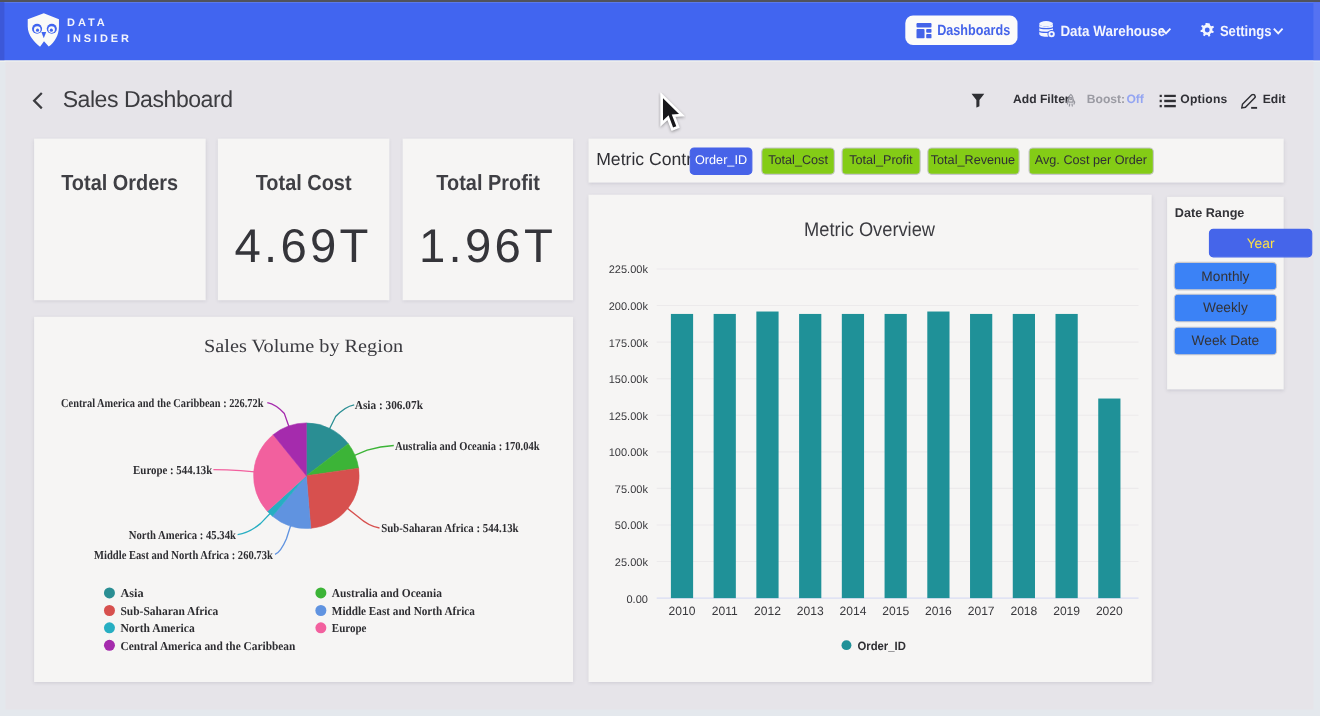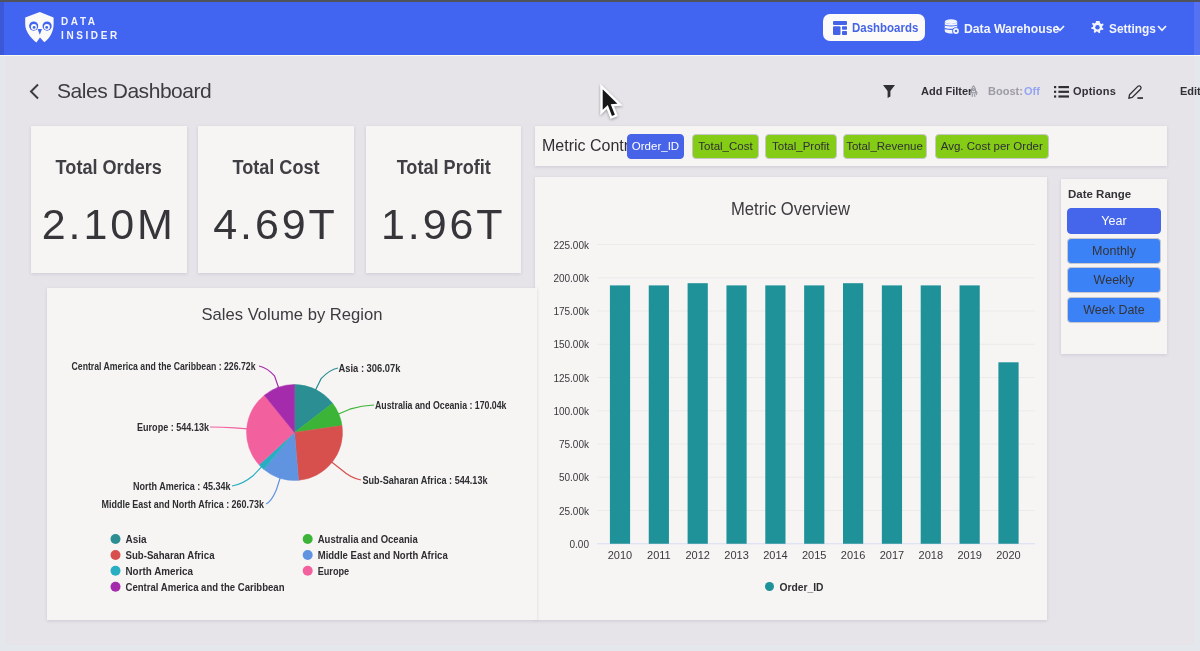--- a/index.html
+++ b/index.html
@@ -113,29 +113,28 @@
       <rect x="0" y="9.4" width="2.2" height="2.2"></rect>
         <rect x="4.4" y="9.4" width="10.6" height="2.2"></rect>
     </g>
   </svg>
   <div class="abs action" style="left:1073px;letter-spacing:0.2px;">Options</div>
 
   <svg class="abs" style="left:1128px;top:85px" width="15" height="14" viewBox="0 0 15 14">
     <path d="M1.5 9.8 L9.8 1.4 C10.5 0.7 11.8 0.7 12.5 1.4 C13.2 2.2 13.2 3.4 12.5 4.2 L4.2 12.5 L0.9 13.1 Z" stroke="#2F2F34" stroke-width="1.3" fill="none"></path>
     <rect x="9.4" y="12.2" width="5.6" height="1.7" fill="#2F2F34"></rect>
   </svg>
-  <div class="abs action" style="left:1180px;">Edit</div>
+  <div class="abs action" style="left:1148px;">Edit</div>
 
   <div class="card" style="left:31px;top:126px;width:155.5px;height:147px;"></div>
   <div class="card" style="left:197.5px;top:126px;width:156px;height:147px;"></div>
   <div class="card" style="left:365.5px;top:126px;width:155.5px;height:147px;"></div>
   <div class="abs kpi-label" style="left:31px;width:155.5px;">Total Orders</div>
   <div class="abs kpi-label" style="left:197.5px;width:156px;">Total Cost</div>
   <div class="abs kpi-label" style="left:365.5px;width:155.5px;">Total Profit</div>
-  <div class="abs kpi-num" style="left:31px;width:155.5px;">2.10M</div>
   <div class="abs kpi-num" style="left:197.5px;width:156px;">4.69T</div>
   <div class="abs kpi-num" style="left:365.5px;width:155.5px;">1.96T</div>
 
   <div class="card" style="left:535px;top:126px;width:632px;height:40px;"></div>
   <div class="abs" style="left:542px;top:141px;font-size:16px;color:#2F2F34;line-height:10px;">Metric Control</div>
   <div class="abs mbtn" style="left:627px;width:57px;background:#4763E8;border-color:#4763E8;color:#FFFFFF;">Order_ID</div>
   <div class="abs mbtn" style="left:692px;width:67px;">Total_Cost</div>
   <div class="abs mbtn" style="left:764.5px;width:72.5px;">Total_Profit</div>
   <div class="abs mbtn" style="left:842.5px;width:84px;">Total_Revenue</div>
   <div class="abs mbtn" style="left:934.5px;width:114.5px;">Avg. Cost per Order</div>
@@ -185,26 +184,26 @@
       <text x="434.65" y="381.75" text-anchor="middle" font-size="11" fill="#39393D">2019</text>
       <text x="473.50" y="381.75" text-anchor="middle" font-size="11" fill="#39393D">2020</text>
       <text x="255.5" y="37.5" text-anchor="middle" font-size="18" textLength="119" lengthAdjust="spacingAndGlyphs" fill="#3B3B40">Metric Overview</text>
       <circle cx="234.5" cy="409.5" r="4.5" fill="#1F9198"></circle>
       <text x="244.5" y="413.5" font-size="11" font-weight="bold" textLength="44" lengthAdjust="spacingAndGlyphs" fill="#2F2F33">Order_ID</text>
     </svg>
   </div>
 
   <div class="card" style="left:1061px;top:179px;width:106px;height:175px;"></div>
   <div class="abs" style="left:1068px;top:189px;font-size:11.5px;font-weight:bold;color:#333338;line-height:10px;">Date Range</div>
-  <div class="dbtn" style="top:208px;background:#4565EA;border-color:#4565EA;color:#ffffff;">Year</div>
+  <div class="dbtn" style="top:208px;background:#4565EA;border-color:#4565EA;color:#fde047;margin-left:32px;">Year</div>
   <div class="dbtn" style="top:237.5px;">Monthly</div>
   <div class="dbtn" style="top:267px;">Weekly</div>
   <div class="dbtn" style="top:296.5px;">Week Date</div>
 
-  <div class="card" style="left:47px;top:288px;width:490px;height:332px;">
+  <div class="card" style="left:31px;top:288px;width:490px;height:332px;font-family:Liberation Serif, serif;">
     <svg width="490" height="332" viewBox="0 0 490 332" style="position:absolute;left:0;top:0;">
       <text x="245.0" y="32" text-anchor="middle" font-size="17" textLength="181" lengthAdjust="spacingAndGlyphs" fill="#3B3B40">Sales Volume by Region</text>
       <path d="M247.5 144.5 L247.50 96.50 A48.0 48.0 0 0 1 285.60 115.31 Z" fill="#2A8E93" stroke="#2A8E93" stroke-width="0.5"></path>
       <path d="M247.5 144.5 L285.60 115.31 A48.0 48.0 0 0 1 295.00 137.60 Z" fill="#3CB437" stroke="#3CB437" stroke-width="0.5"></path>
       <path d="M247.5 144.5 L295.00 137.60 A48.0 48.0 0 0 1 251.57 192.33 Z" fill="#D7504E" stroke="#D7504E" stroke-width="0.5"></path>
       <path d="M247.5 144.5 L251.57 192.33 A48.0 48.0 0 0 1 216.72 181.33 Z" fill="#6093E0" stroke="#6093E0" stroke-width="0.5"></path>
       <path d="M247.5 144.5 L216.72 181.33 A48.0 48.0 0 0 1 212.01 176.82 Z" fill="#27AEC2" stroke="#27AEC2" stroke-width="0.5"></path>
       <path d="M247.5 144.5 L212.01 176.82 A48.0 48.0 0 0 1 217.35 107.15 Z" fill="#F2609E" stroke="#F2609E" stroke-width="0.5"></path>
       <path d="M247.5 144.5 L217.35 107.15 A48.0 48.0 0 0 1 247.50 96.50 Z" fill="#A52BAD" stroke="#A52BAD" stroke-width="0.5"></path>
       <path d="M231.8 100.2 L227.5 87.9 Q219.8 79.5 212.0 78.0" stroke="#A52BAD" stroke-width="1.2" fill="none"></path>

